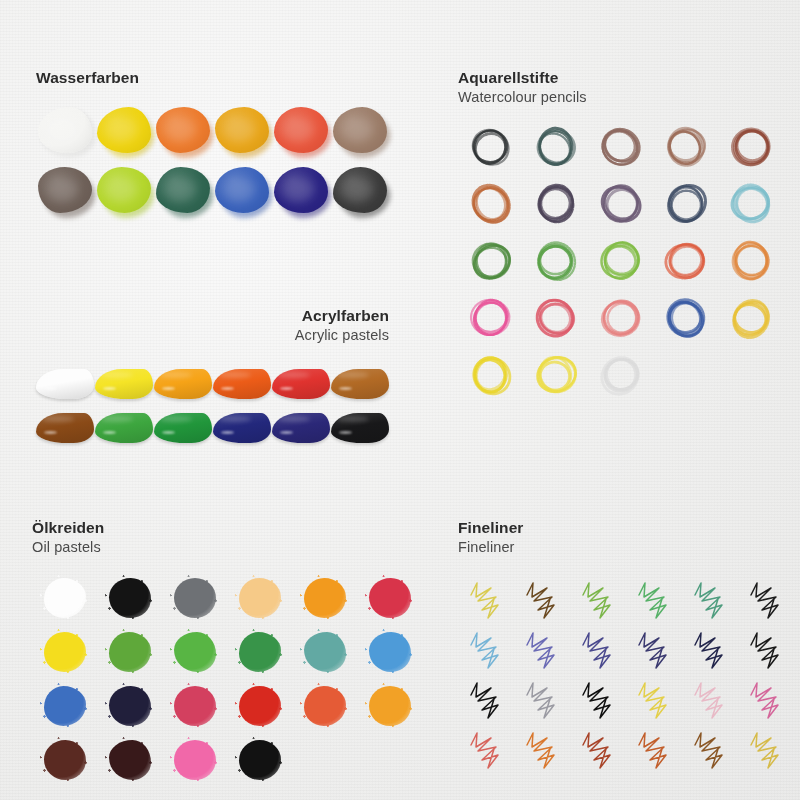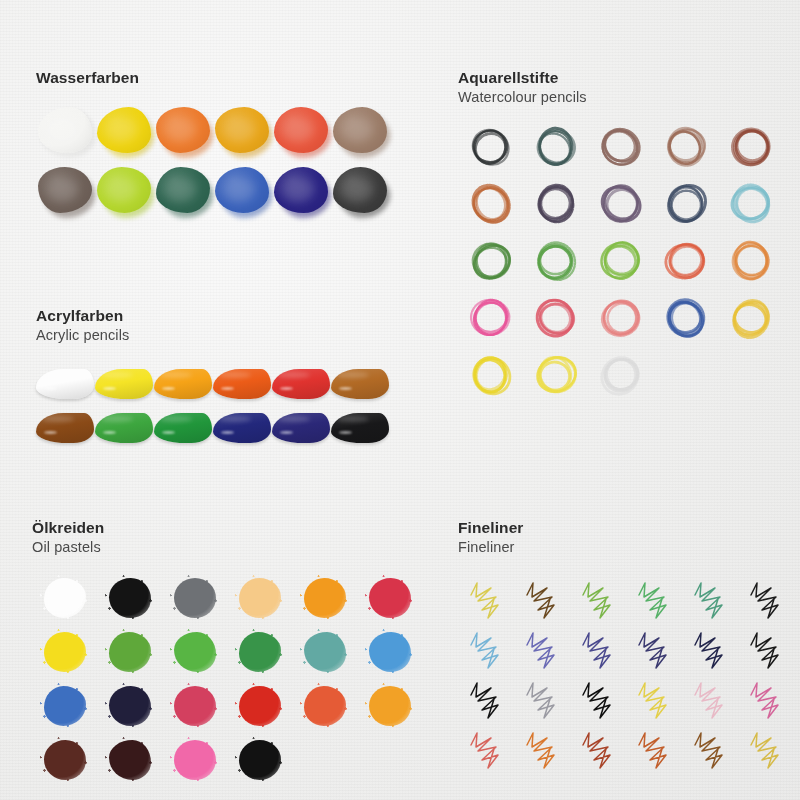--- a/index.html
+++ b/index.html
@@ -224,23 +224,23 @@
         </div>
         <div class="cell" title="ultramarine">
           <div class="blob-water" style="background: radial-gradient(at 35% 30%, rgb(72, 66, 148) 0%, rgb(42, 35, 131) 55%, rgb(38, 32, 118) 100%); border-radius: 54% 46% 45% 55% / 55% 54% 46% 45%; box-shadow: rgba(0, 0, 0, 0.08) 3px 3px 5px;"></div>
         </div>
         <div class="cell" title="black">
           <div class="blob-water" style="background: radial-gradient(at 35% 30%, rgb(86, 86, 86) 0%, rgb(59, 59, 59) 55%, rgb(53, 53, 53) 100%); border-radius: 51% 49% 42% 58% / 58% 51% 49% 42%; box-shadow: rgba(0, 0, 0, 0.08) 3px 3px 5px;"></div>
         </div>
       </div>
   </div>
 
-  <div class="section" style="left:36px; top:280px;">
+  <div class="section" style="left:36px; top:280px;text-align:right;">
     <div class="sec-title">Acrylfarben</div>
-    <div class="sec-sub">Acrylic pencils</div>
+    <div class="sec-sub">Acrylic pastels</div>
     <div class="swatch-grid" id="grid-acrylic" style="margin-top:18px; grid-template-columns:repeat(6,58px); grid-auto-rows:42px; gap:2px 1px;">
         <div class="cell" title="white">
           <div class="blob-acrylic" style="background: linear-gradient(170deg, rgb(253, 253, 253) 0%, rgb(253, 253, 253) 45%, rgb(218, 218, 218) 100%);"></div>
         </div>
         <div class="cell" title="lemon-yellow">
           <div class="blob-acrylic" style="background: linear-gradient(170deg, rgb(246, 231, 64) 0%, rgb(245, 228, 38) 45%, rgb(211, 196, 33) 100%);"></div>
         </div>
         <div class="cell" title="orange-yellow">
           <div class="blob-acrylic" style="background: linear-gradient(170deg, rgb(247, 174, 51) 0%, rgb(246, 163, 23) 45%, rgb(212, 140, 20) 100%);"></div>
         </div>

